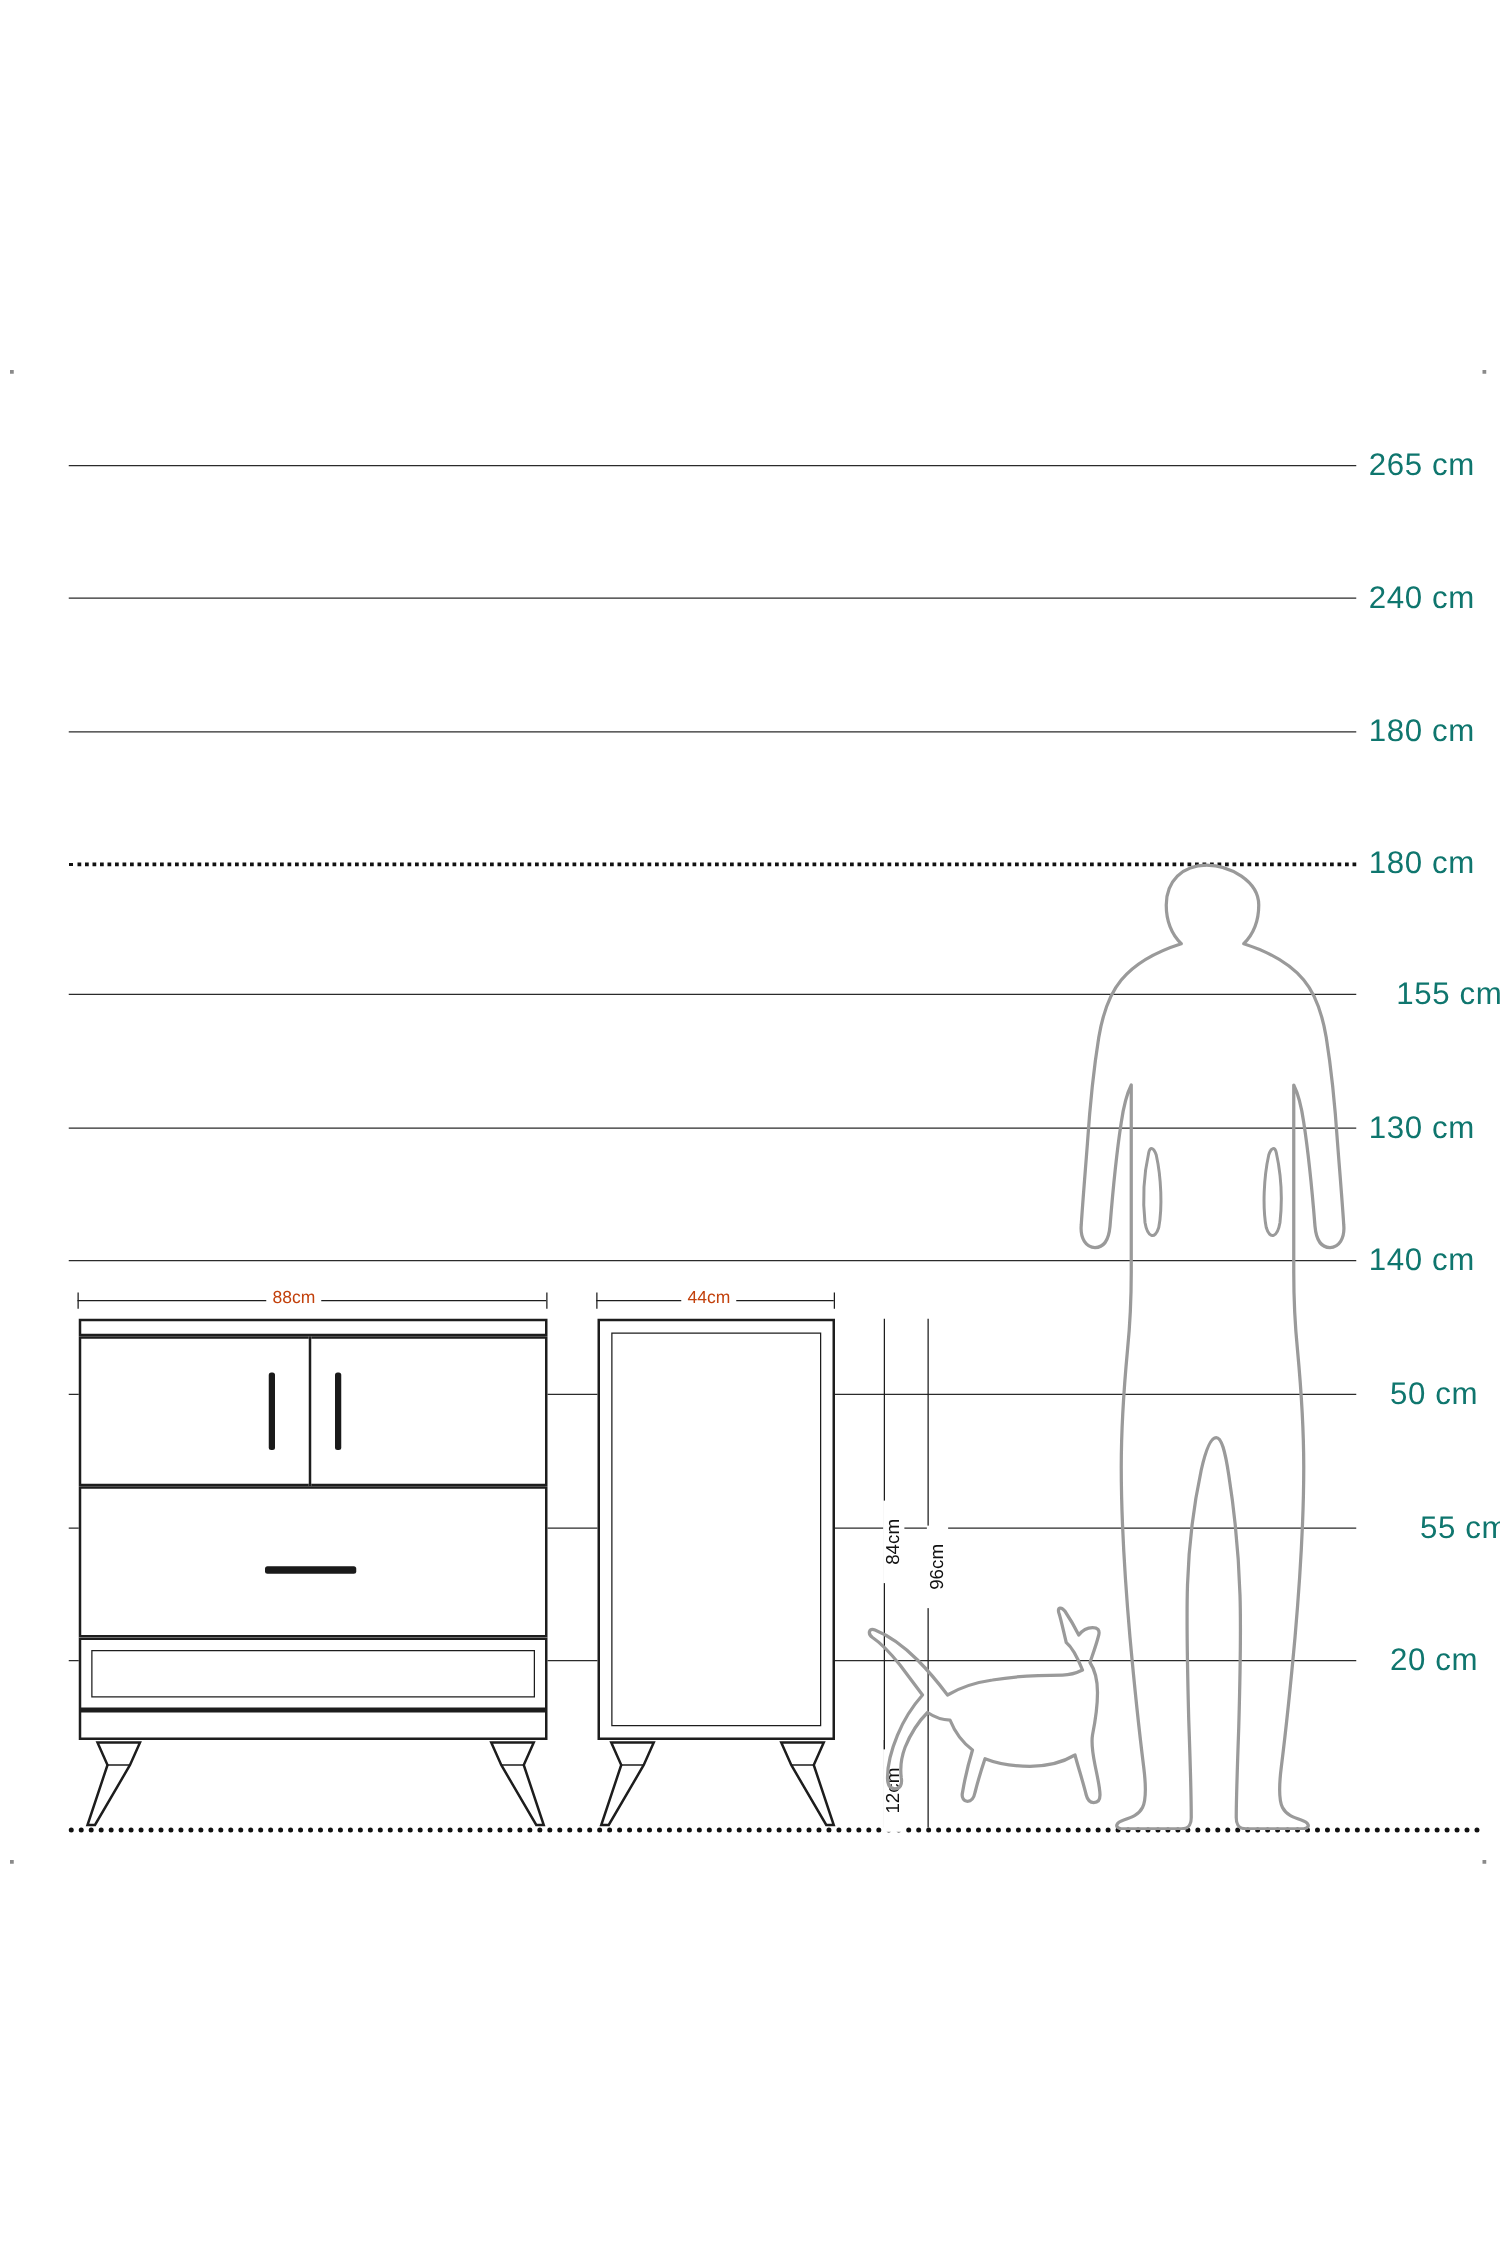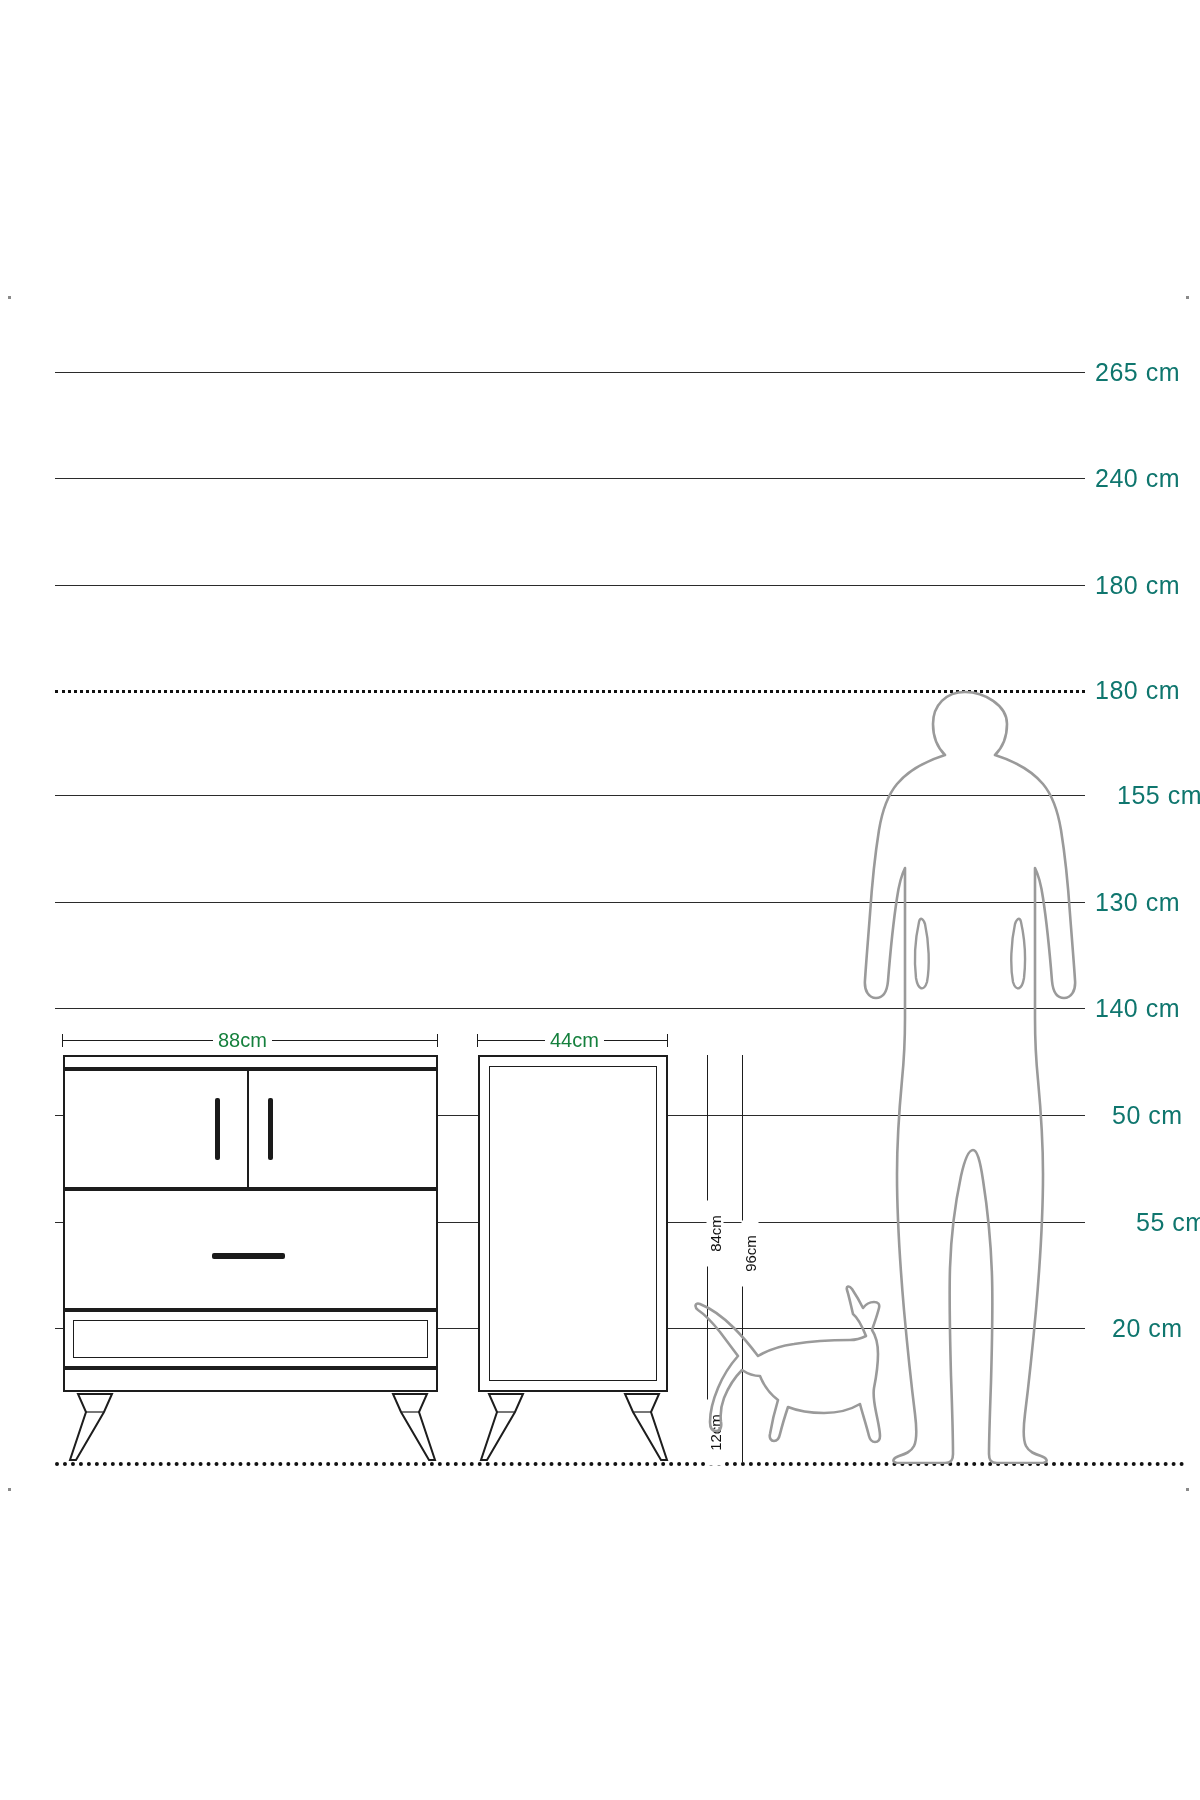--- a/index.html
+++ b/index.html
@@ -82,22 +82,22 @@
     border-top: 1px solid #1d1d1d;
   }
   .dim-cap {
     position: absolute;
     width: 0;
     height: 13px;
     border-left: 1px solid #1d1d1d;
   }
   .dim-text {
     position: absolute;
-    font-size: 20px;
-    color: #15803d;
+    font-size: 14px;
+    color: #c2410c;
     background: #fff;
     padding: 0 5px;
     white-space: nowrap;
   }
   .vdim-line {
     position: absolute;
     width: 0;
     border-left: 1px solid #1d1d1d;
   }
   .vdim-text {

